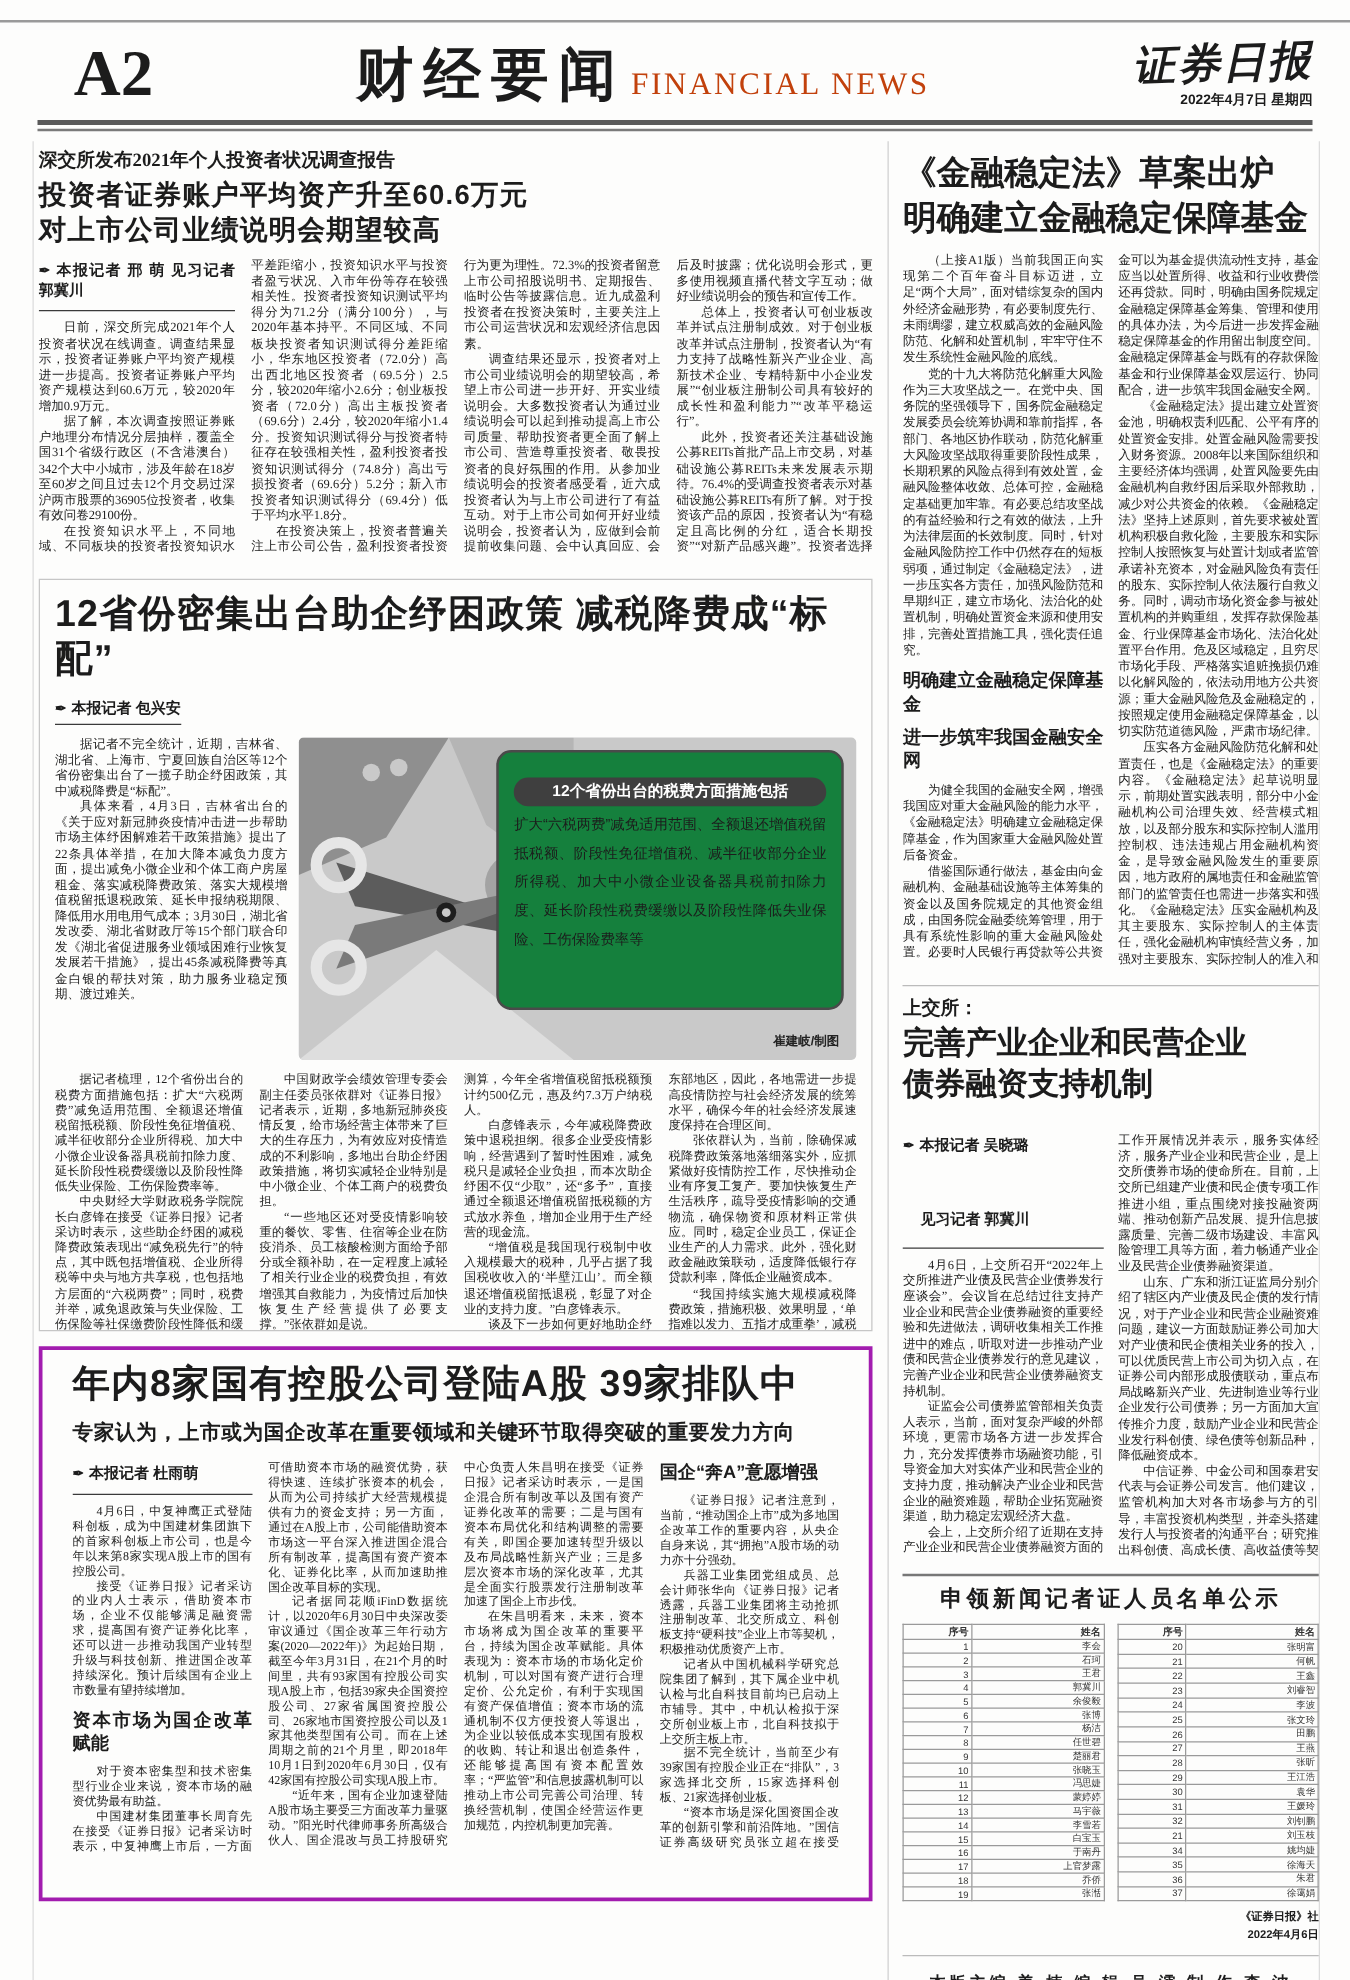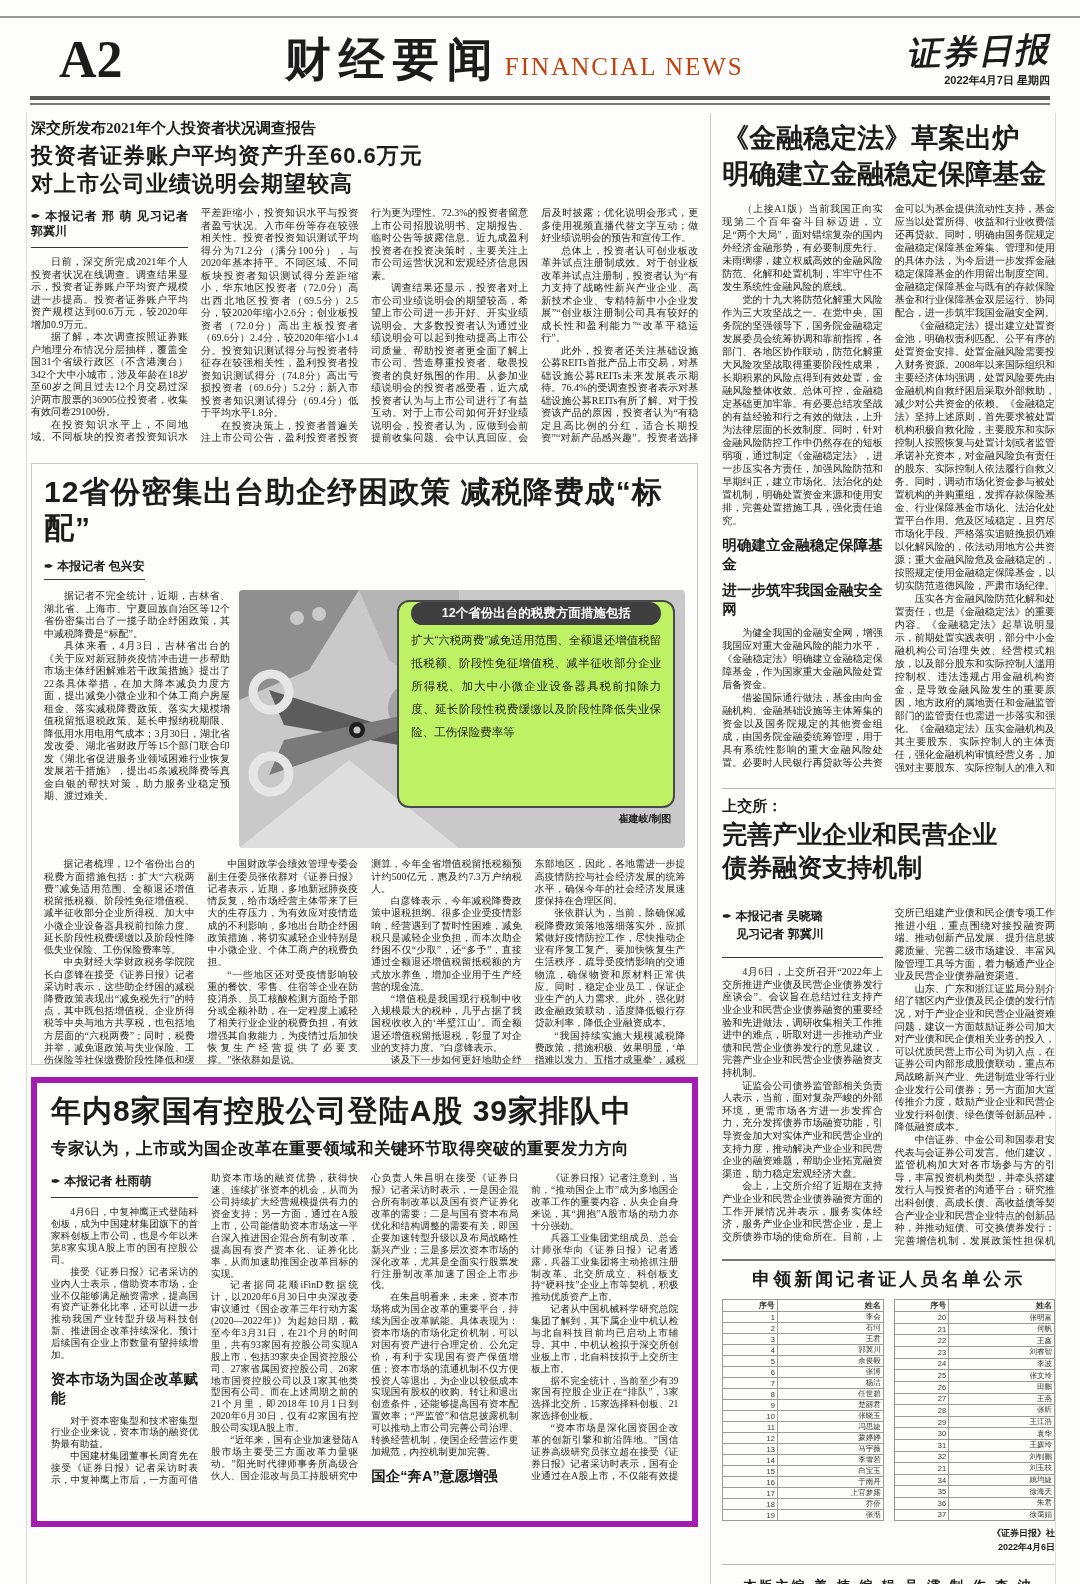--- a/index.html
+++ b/index.html
@@ -31,28 +31,28 @@
   
   .survey-body{column-count:4;column-gap:13px;height:246px;overflow:hidden;font-size:10px;line-height:1.25;}
   
   .relief-box{border:1px solid #c6c6c6;margin-top:10px;padding:10px 12px 8px;height:582px;overflow:hidden;}
   .hl-lg{font-family:"Liberation Sans",sans-serif;font-weight:900;font-size:30px;line-height:1.2;letter-spacing:1px;}
   .relief-byline{font-family:"Liberation Sans",sans-serif;font-weight:700;font-size:12px;margin:12px 0 6px;border-bottom:1px solid #3a3a3a;display:inline-block;padding-bottom:4px;}
   .relief-row{display:flex;height:258px;margin-top:4px;}
   .relief-intro{width:186px;padding-right:9px;font-size:10px;line-height:1.25;text-align:justify;overflow:hidden;}
   .relief-intro p{margin:0;text-indent:2em;}
   .relief-panel{flex:1;background:#c9c9c9;border-radius:4px;position:relative;overflow:hidden;}
-  .infobox{position:absolute;right:10px;top:10px;width:250px;bottom:40px;background:#bef264;border:2px solid #4a4a4a;border-radius:12px;padding:0 12px;}
+  .infobox{position:absolute;right:10px;top:10px;width:250px;bottom:40px;background:#15803d;border:2px solid #4a4a4a;border-radius:12px;padding:20px 12px;}
   .infobox-title{background:#3f3f3f;color:#fff;border-radius:12px;text-align:center;
                  font-family:"Liberation Sans",sans-serif;font-weight:700;font-size:12.5px;padding:3px 0;margin:0 0 4px;}
   .infobox-body{font-family:"Liberation Sans",sans-serif;font-size:11.5px;line-height:2.0;text-align:justify;}
-  .credit{position:absolute;right:14px;bottom:22px;font-family:"Liberation Sans",sans-serif;font-weight:700;font-size:10px;color:#222;}
+  .credit{position:absolute;right:14px;bottom:8px;font-family:"Liberation Sans",sans-serif;font-weight:700;font-size:10px;color:#222;}
   .relief-lower{column-count:4;column-gap:13px;height:238px;overflow:hidden;font-size:9.8px;line-height:1.25;margin-top:10px;}
   
-  .soe-box{border:6px solid #a21caf;margin-top:12px;padding:10px 14px 8px;height:420px;overflow:hidden;}
+  .soe-box{border:3px solid #a21caf;margin-top:12px;padding:10px 24px 8px;height:420px;overflow:hidden;}
   .soe-subhead{font-weight:700;font-size:16.5px;margin:9px 0 12px;letter-spacing:0.5px;}
   .soe-body{column-count:4;column-gap:13px;height:316px;overflow:hidden;font-size:9.6px;line-height:1.24;}
   
   .stab-hl{font-family:"Liberation Sans",sans-serif;font-weight:900;font-size:27px;line-height:1.32;margin:6px 0 10px;}
   .stab-body{column-count:2;column-gap:12px;height:576px;overflow:hidden;font-size:10px;line-height:1.3;}
   .divider{border-top:1px solid #bbb;margin:10px 0 8px;}
   .sse-kicker{font-weight:700;font-size:15px;margin:2px 0 2px;}
   .sse-hl{font-family:"Liberation Sans",sans-serif;font-weight:700;font-size:25px;line-height:1.3;margin-bottom:24px;}
   .sse-byline{font-family:Liberation Sans, sans-serif;font-weight:700;font-size:12px;line-height:1.5;border-bottom:1px solid #3a3a3a;padding-bottom:14px;margin-bottom:8px;text-indent:0;}
   .sse-body{column-count:2;column-gap:12px;height:346px;overflow:hidden;font-size:10px;line-height:1.26;}
@@ -205,21 +205,21 @@
 
       <div>
         <div class="sse-kicker">上交所：</div>
         <div class="sse-hl">
           <div>完善产业企业和民营企业</div>
           <div>债券融资支持机制</div>
         </div>
         <div class="body-cols sse-body">
           <div class="sse-byline">
             <div><span class="pen">✒</span><span>本报记者 吴晓璐</span></div>
-            <div style="padding-left:14px;">见习记者 郭冀川</div>
+            <div style="padding-left:14px;margin-top:40px;">见习记者 郭冀川</div>
           </div>
           <div>
               <p>4月6日，上交所召开“2022年上交所推进产业债及民营企业债券发行座谈会”。会议旨在总结过往支持产业企业和民营企业债券融资的重要经验和先进做法，调研收集相关工作推进中的难点，听取对进一步推动产业债和民营企业债券发行的意见建议，完善产业企业和民营企业债券融资支持机制。</p>
               <p>证监会公司债券监管部相关负责人表示，当前，面对复杂严峻的外部环境，更需市场各方进一步发挥合力，充分发挥债券市场融资功能，引导资金加大对实体产业和民营企业的支持力度，推动解决产业企业和民营企业的融资难题，帮助企业拓宽融资渠道，助力稳定宏观经济大盘。</p>
               <p>会上，上交所介绍了近期在支持产业企业和民营企业债券融资方面的工作开展情况并表示，服务实体经济，服务产业企业和民营企业，是上交所债券市场的使命所在。目前，上交所已组建产业债和民企债专项工作推进小组，重点围绕对接投融资两端、推动创新产品发展、提升信息披露质量、完善二级市场建设、丰富风险管理工具等方面，着力畅通产业企业及民营企业债券融资渠道。</p>
               <p>山东、广东和浙江证监局分别介绍了辖区内产业债及民企债的发行情况，对于产业企业和民营企业融资难问题，建议一方面鼓励证券公司加大对产业债和民企债相关业务的投入，可以优质民营上市公司为切入点，在证券公司内部形成股债联动，重点布局战略新兴产业、先进制造业等行业企业发行公司债券；另一方面加大宣传推介力度，鼓励产业企业和民营企业发行科创债、绿色债等创新品种，降低融资成本。</p>
               <p>中信证券、中金公司和国泰君安代表与会证券公司发言。他们建议，监管机构加大对各市场参与方的引导，丰富投资机构类型，并牵头搭建发行人与投资者的沟通平台；研究推出科创债、高成长债、高收益债等契合产业企业和民营企业特点的创新品种，并推动短债、可交换债券发行；完善增信机制，发展政策性担保机构，支持企业使用碳排放指标、特许经营权等无形资产进行质押增信，推出组合型信用保护合约进一步推动信用保护工具发展。</p>
             </div>
         </div>
       </div>

